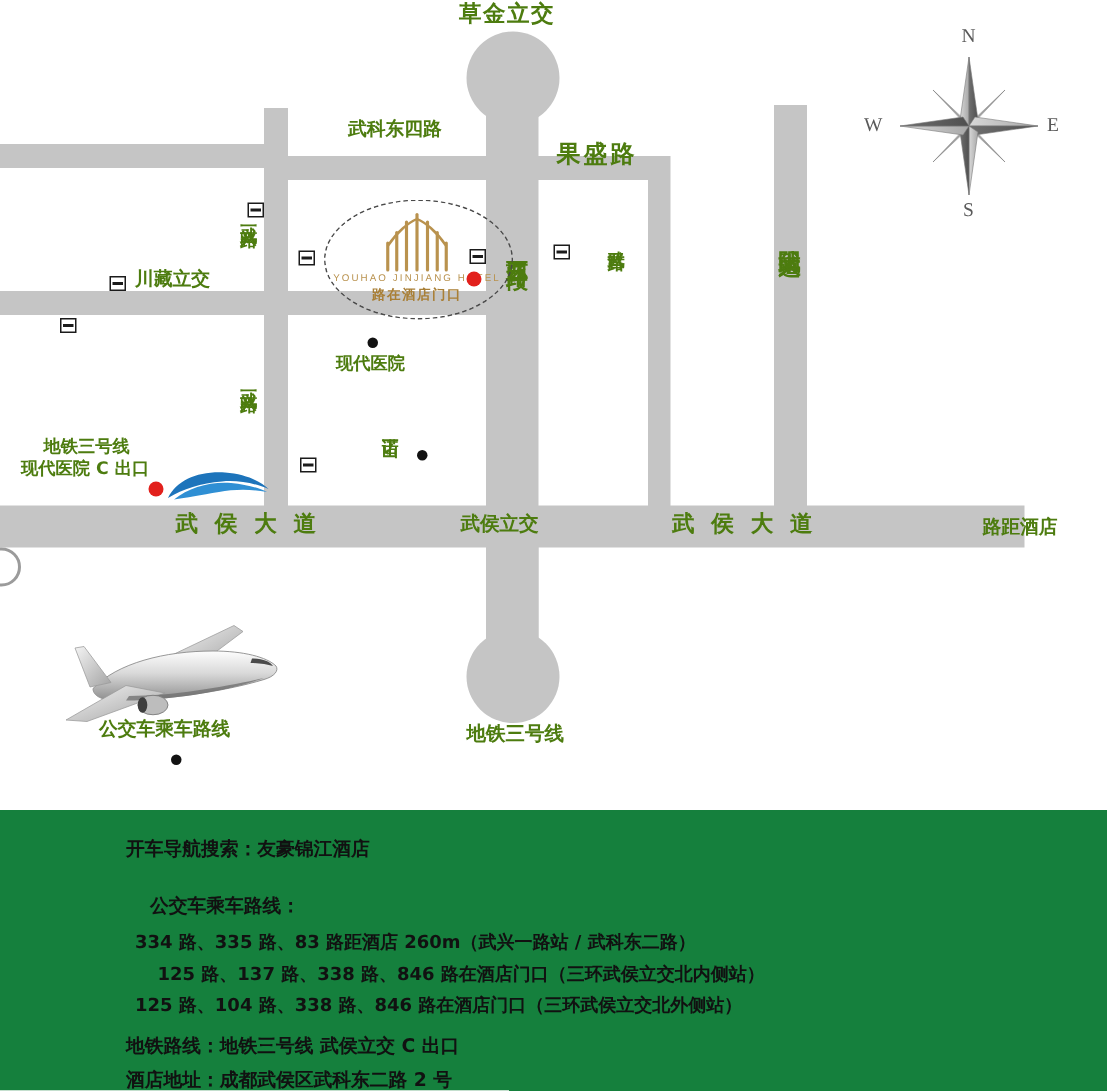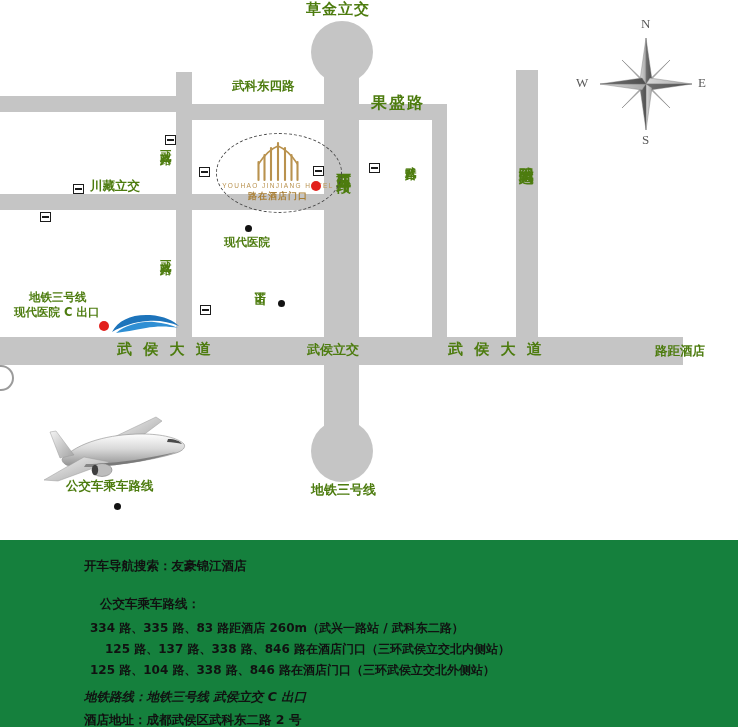--- a/index.html
+++ b/index.html
@@ -261,15 +261,15 @@
 
 <div id="legend">
   <div class="lg-line lg-h" style="left:84px;top:18px;">开车导航搜索：友豪锦江酒店</div>
 
   <div class="lg-line lg-h" style="left:100px;top:56px;">公交车乘车路线：</div>
 
   <div class="lg-line lg-b" style="left:90px;top:80px;">334 路、335 路、83 路距酒店 260m（武兴一路站 / 武科东二路）</div>
   <div class="lg-line lg-b" style="left:105px;top:101px;">125 路、137 路、338 路、846 路在酒店门口（三环武侯立交北内侧站）</div>
   <div class="lg-line lg-b" style="left:90px;top:122px;">125 路、104 路、338 路、846 路在酒店门口（三环武侯立交北外侧站）</div>
 
-  <div class="lg-line lg-h" style="left:84px;top:149px;font-style:italic;">地铁路线：地铁三号线 武侯立交 C 出口</div>
+  <div class="lg-line lg-h" style="left:84px;top:149px;">地铁路线：地铁三号线 武侯立交 C 出口</div>
   <div class="lg-line lg-h" style="left:84px;top:172px;">酒店地址：成都武侯区武科东二路 2 号</div>
 </div>
 
 </body></html>

